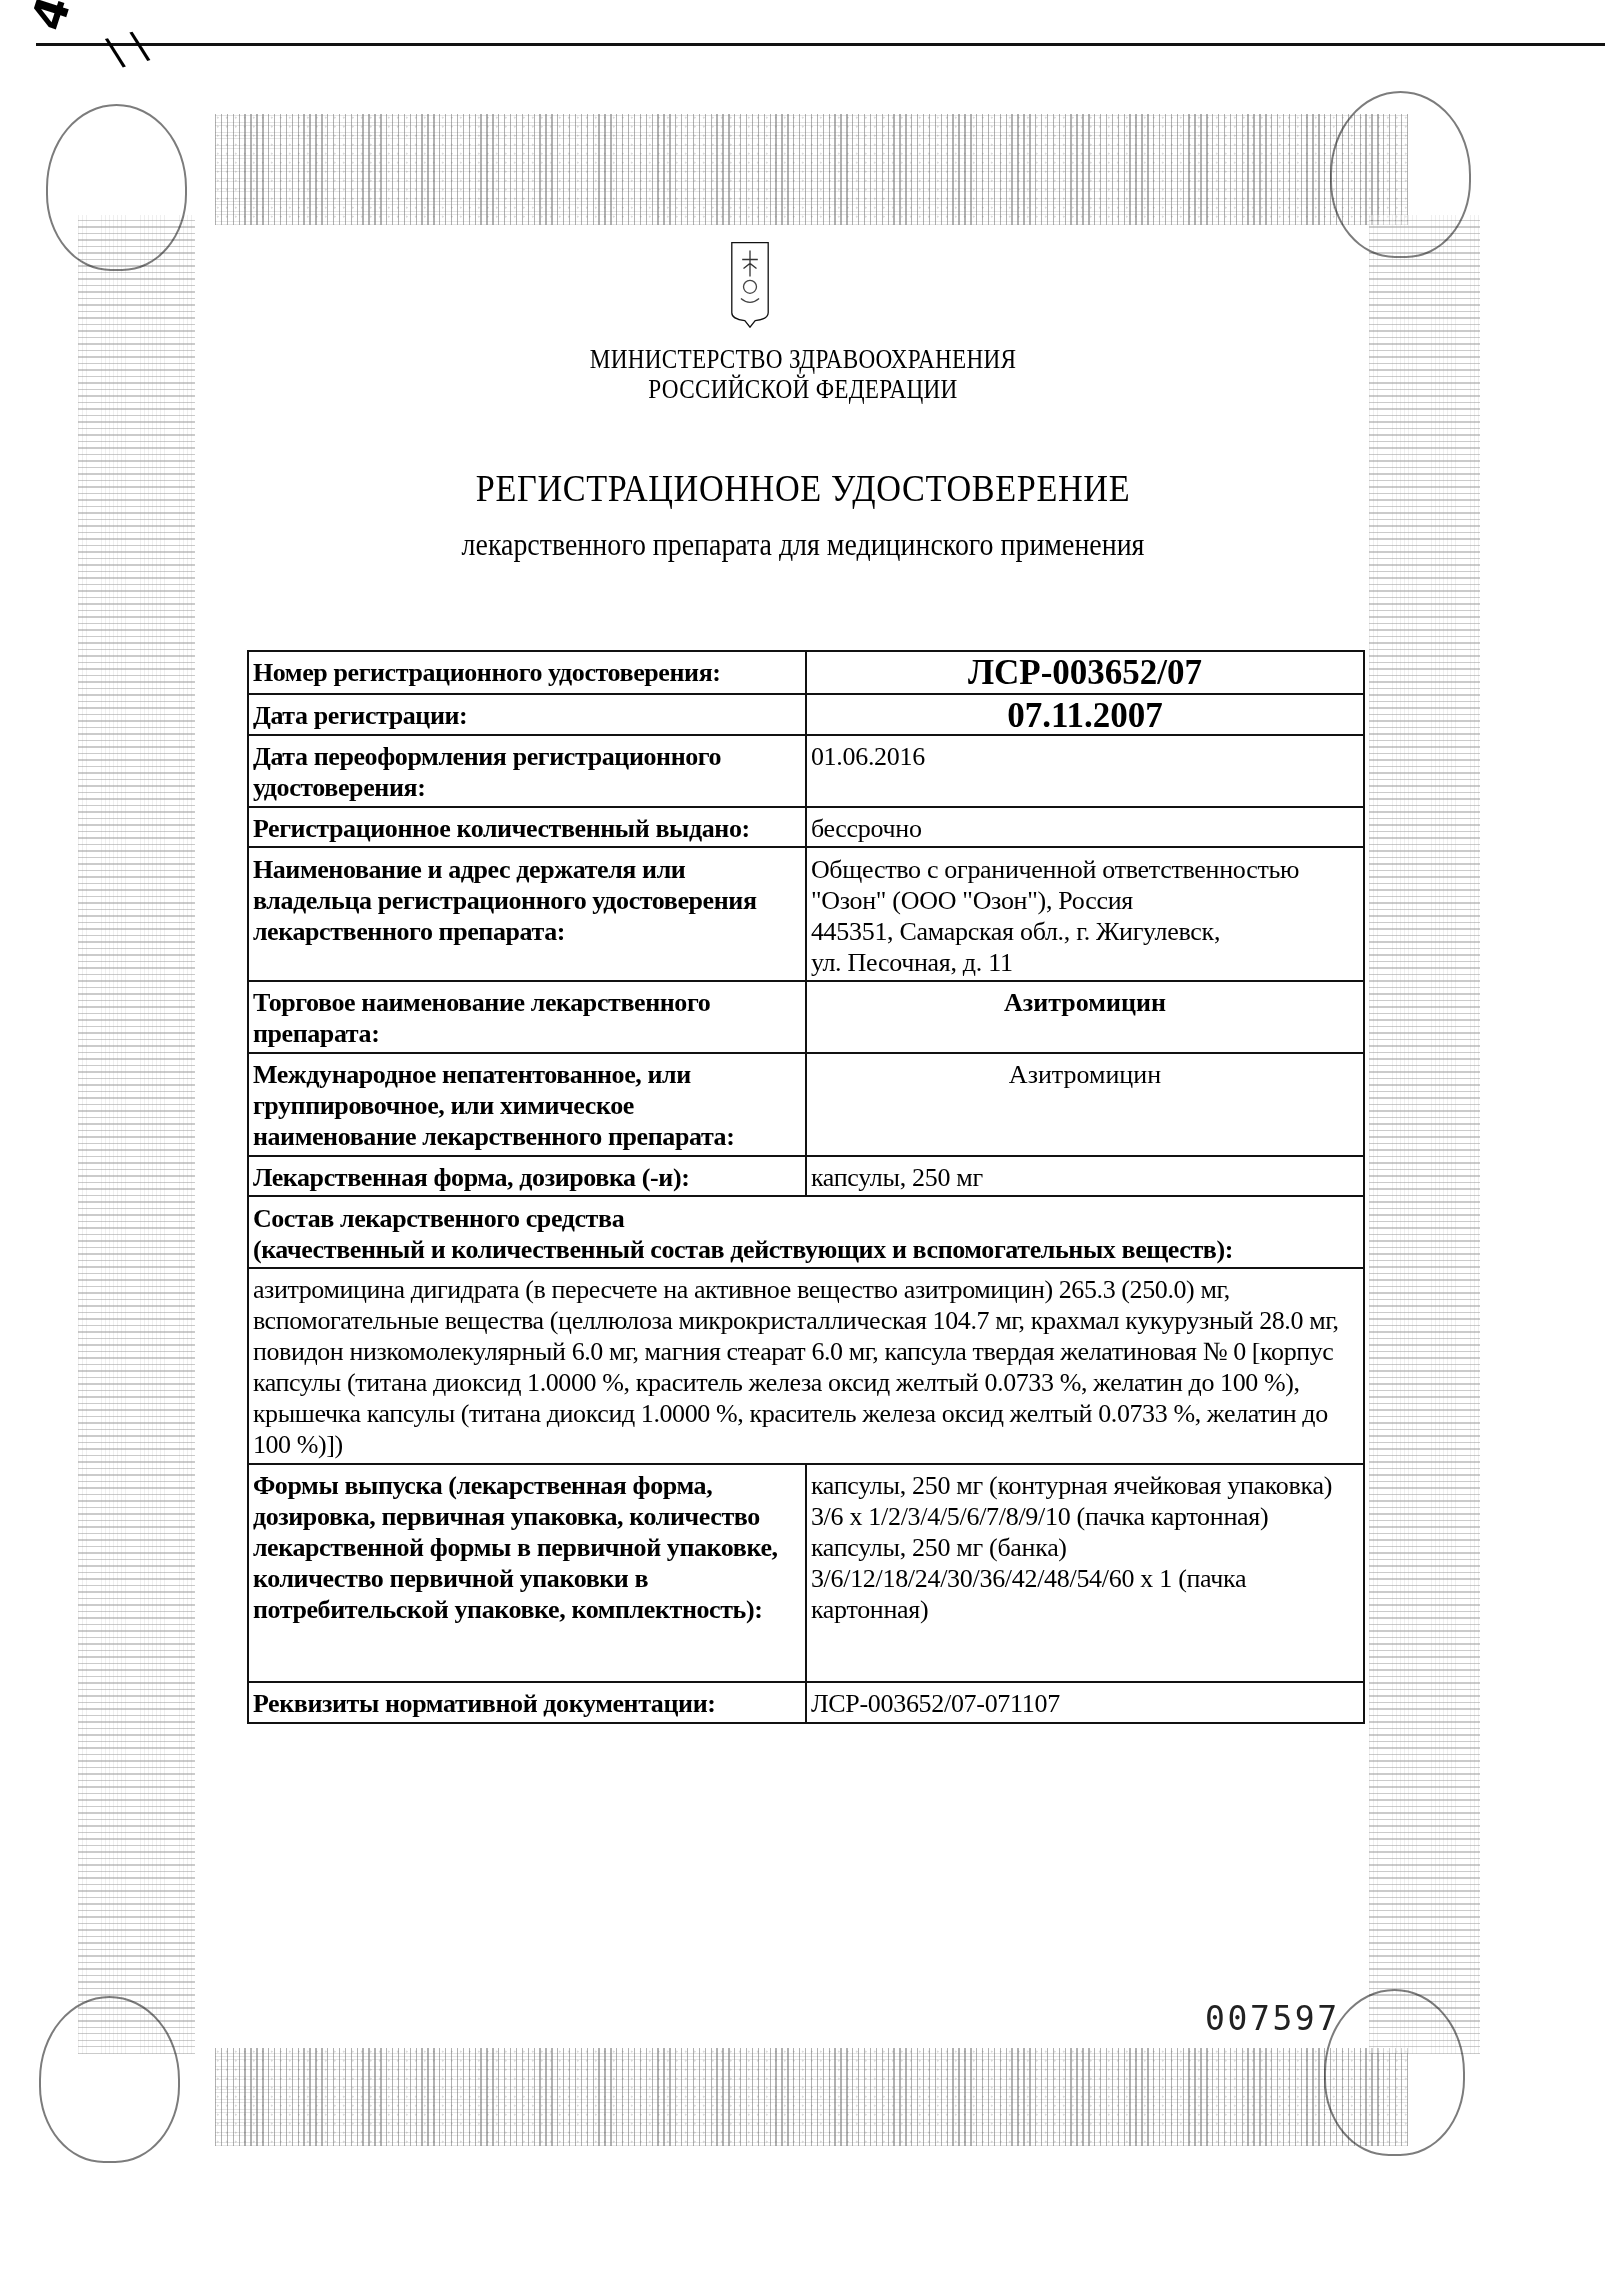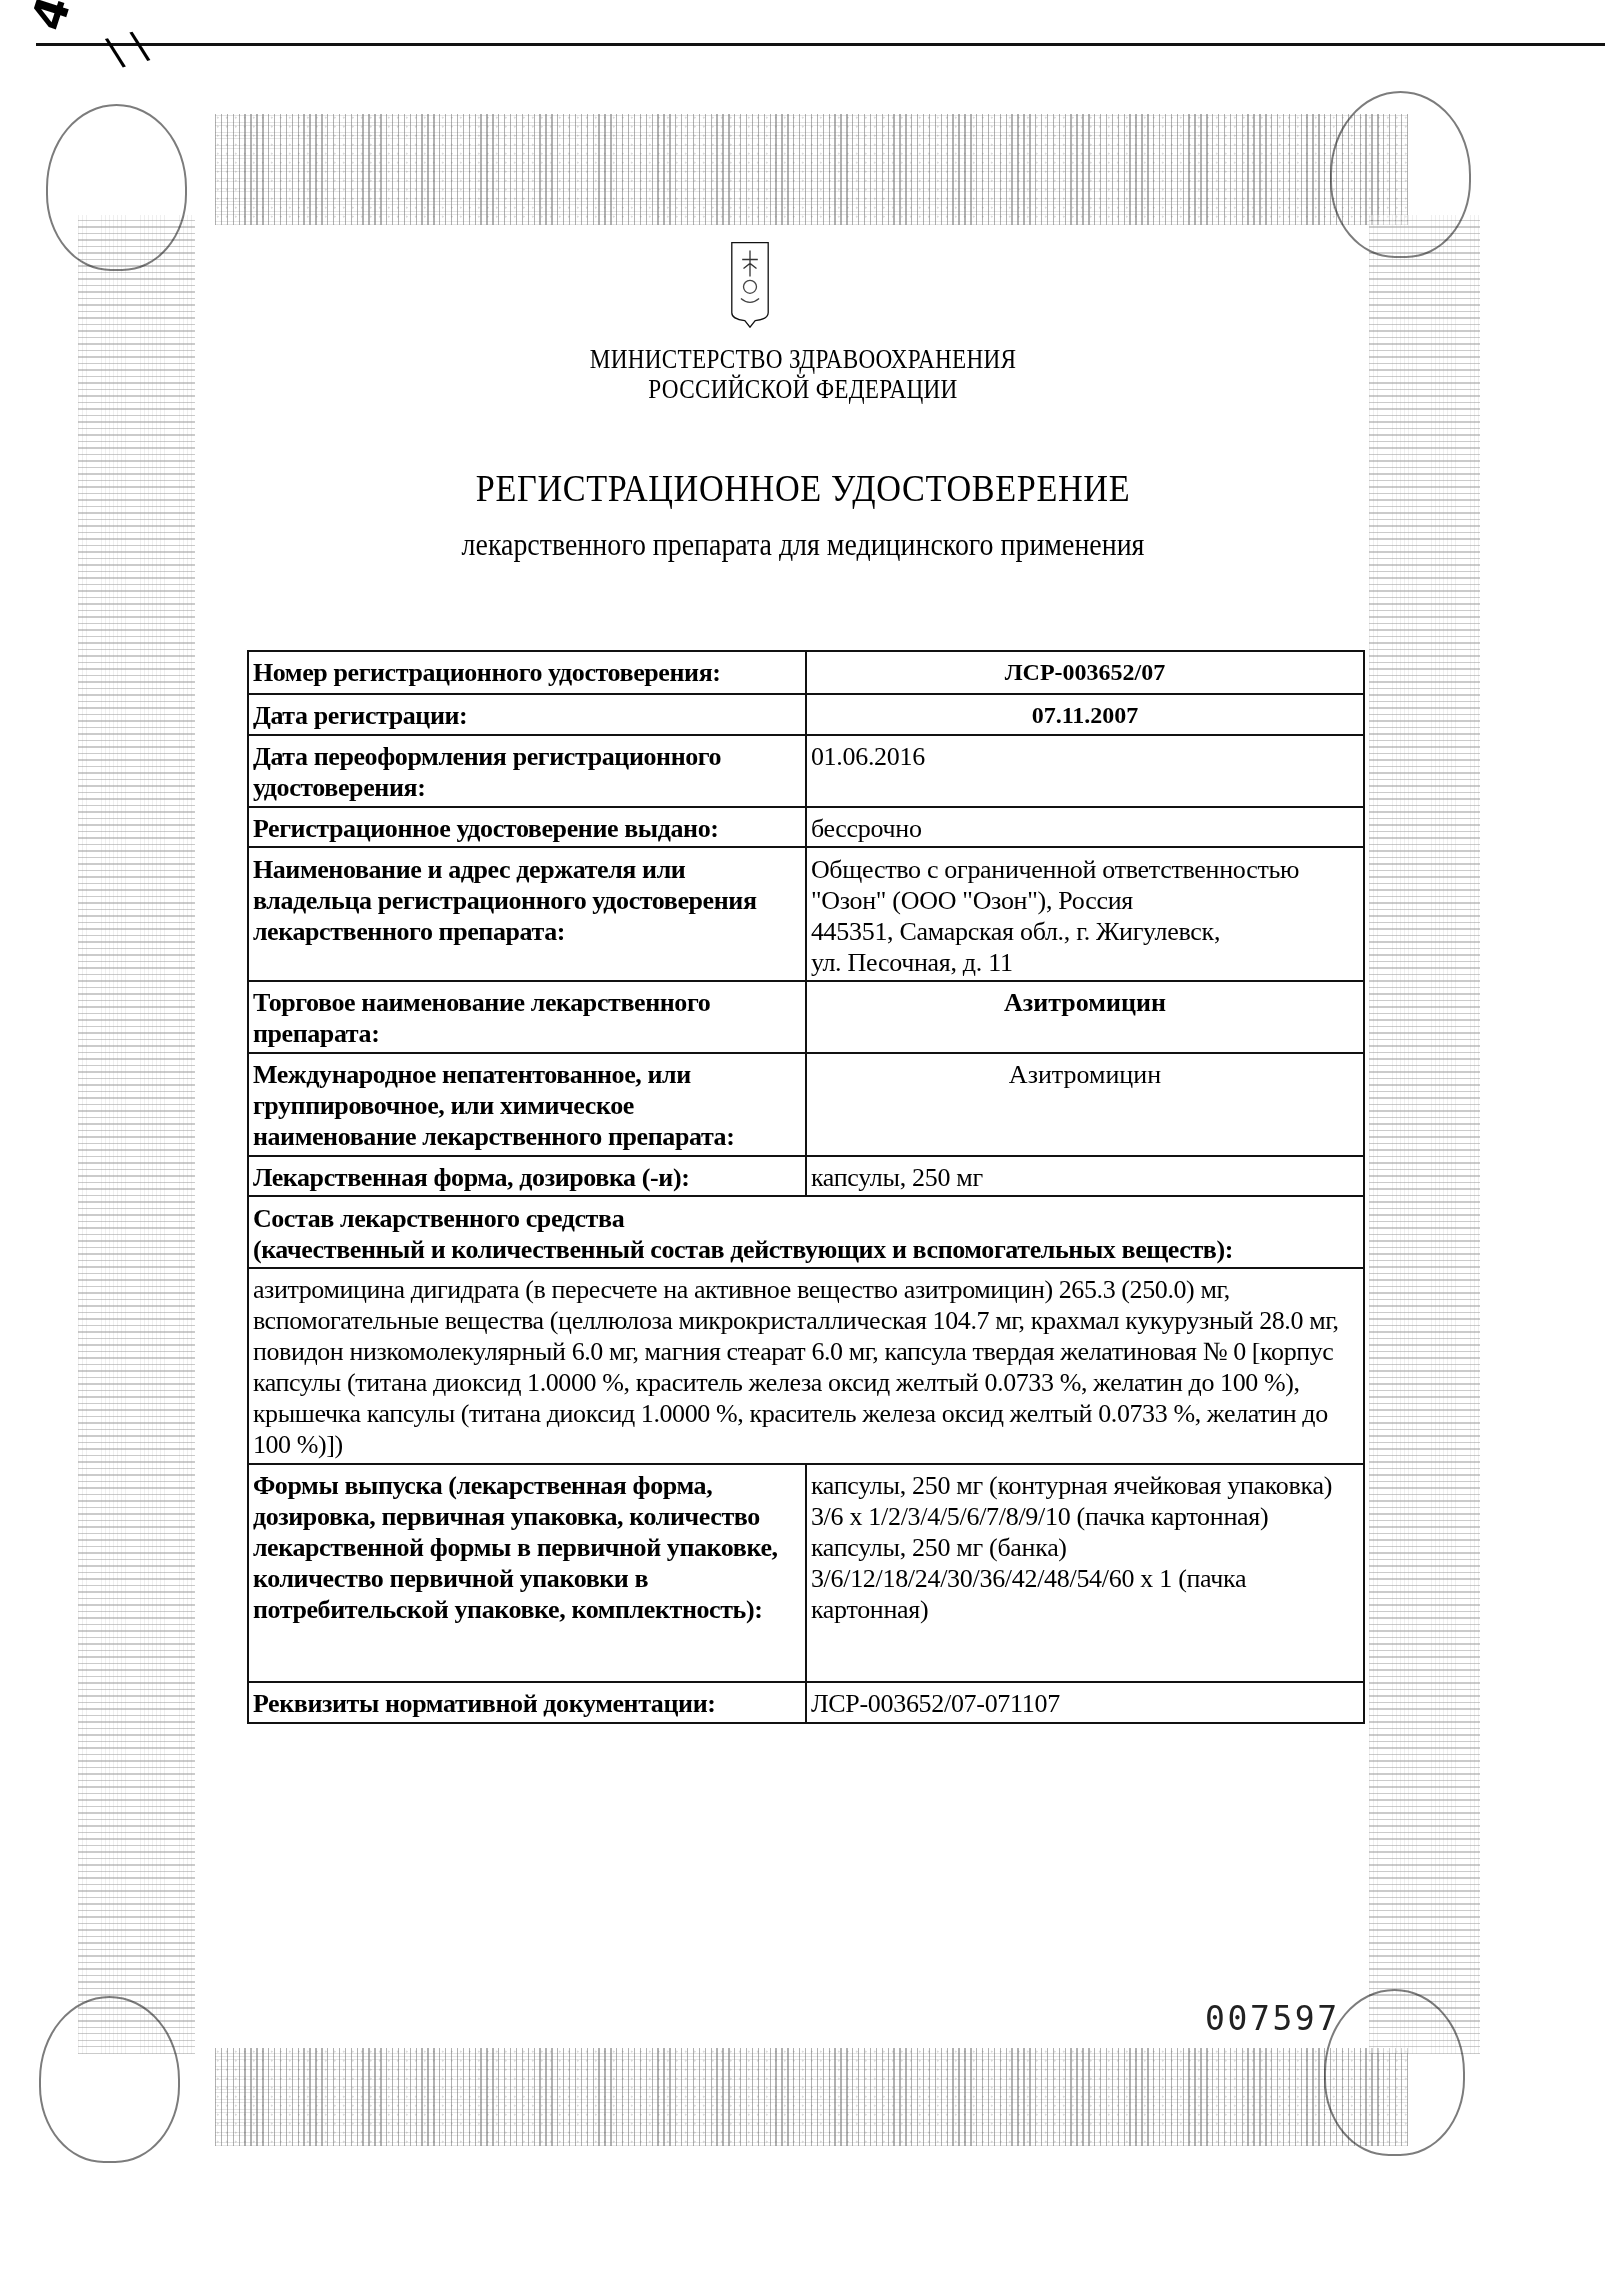--- a/index.html
+++ b/index.html
@@ -78,21 +78,21 @@
     border-collapse: collapse; table-layout: fixed;
     font-size: 26px; line-height: 31px; border-radius: 20px;
   }
   table.reg td {
     border: 2px solid #111; vertical-align: top; padding: 5.2px 3.9px 2.6px 3.9px;
   }
   table.reg col.c1 { width: 558px; }
   table.reg col.c2 { width: 558px; }
   td.label { font-weight: bold; transform-origin: left; letter-spacing: -0.4px; }
   td.value { letter-spacing: -0.3px; }
-  td.center-bold { text-align: center; font-weight: bold; font-size: 24px; }
+  td.center-bold { text-align: center; font-weight: bold; font-size: 35px; }
   td.center { text-align: center; vertical-align: middle; }
   td.center-mid { text-align: center; vertical-align: middle; font-weight: bold; }
   td.full { letter-spacing: -0.4px; }
   .val-line { display: block; }
 
   .serial {
     position: absolute; left: 1205px; top: 1999px;
     font-family: "DejaVu Sans Mono", monospace; font-size: 33px; letter-spacing: 2.6px; color: #222;
   }
 </style>
@@ -139,21 +139,21 @@
   </tr>
   <tr style="height:28px">
     <td class="label">Дата регистрации:</td>
     <td class="center-bold">07.11.2007</td>
   </tr>
   <tr style="height:70px">
     <td class="label">Дата переоформления регистрационного удостоверения:</td>
     <td class="value">01.06.2016</td>
   </tr>
   <tr style="height:40px">
-    <td class="label">Регистрационное удостоверение выдано:</td>
+    <td class="label">Регистрационное количественный выдано:</td>
     <td class="value">бессрочно</td>
   </tr>
   <tr style="height:130px">
     <td class="label">Наименование и адрес держателя или владельца регистрационного удостоверения лекарственного препарата:</td>
     <td class="value">
       <span class="val-line">Общество с ограниченной ответственностью</span>
       <span class="val-line">"Озон" (ООО "Озон"), Россия</span>
       <span class="val-line">445351, Самарская обл., г. Жигулевск,</span>
       <span class="val-line">ул. Песочная, д. 11</span>
     </td>

